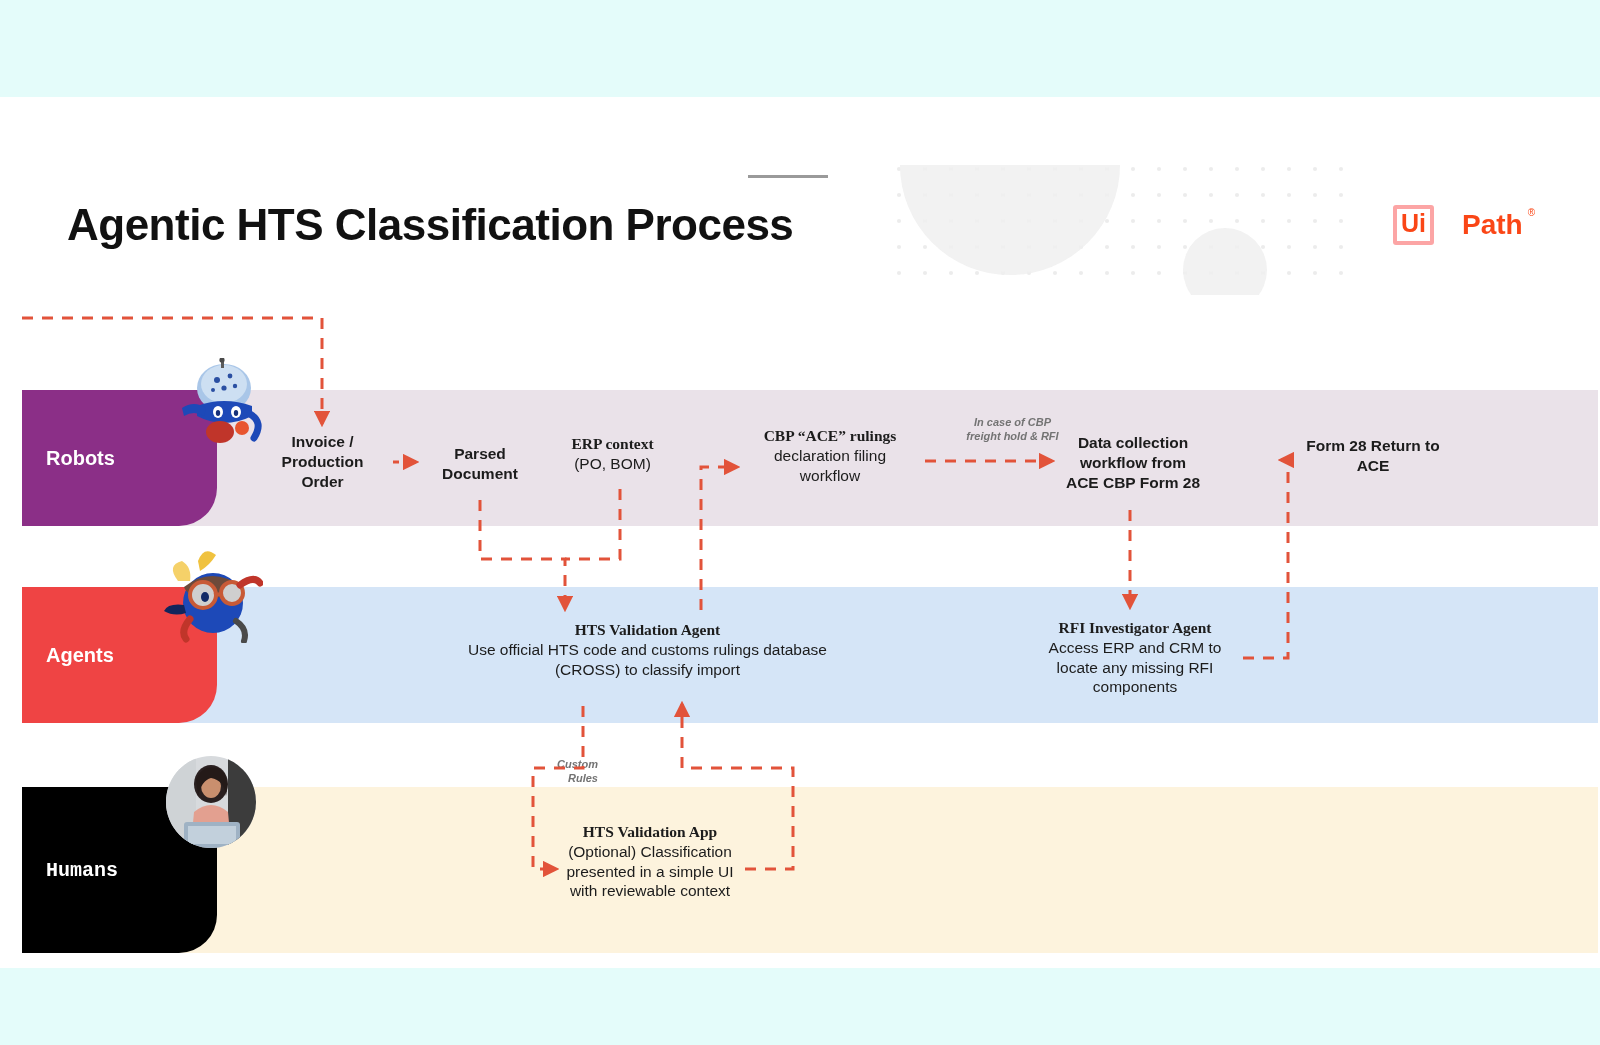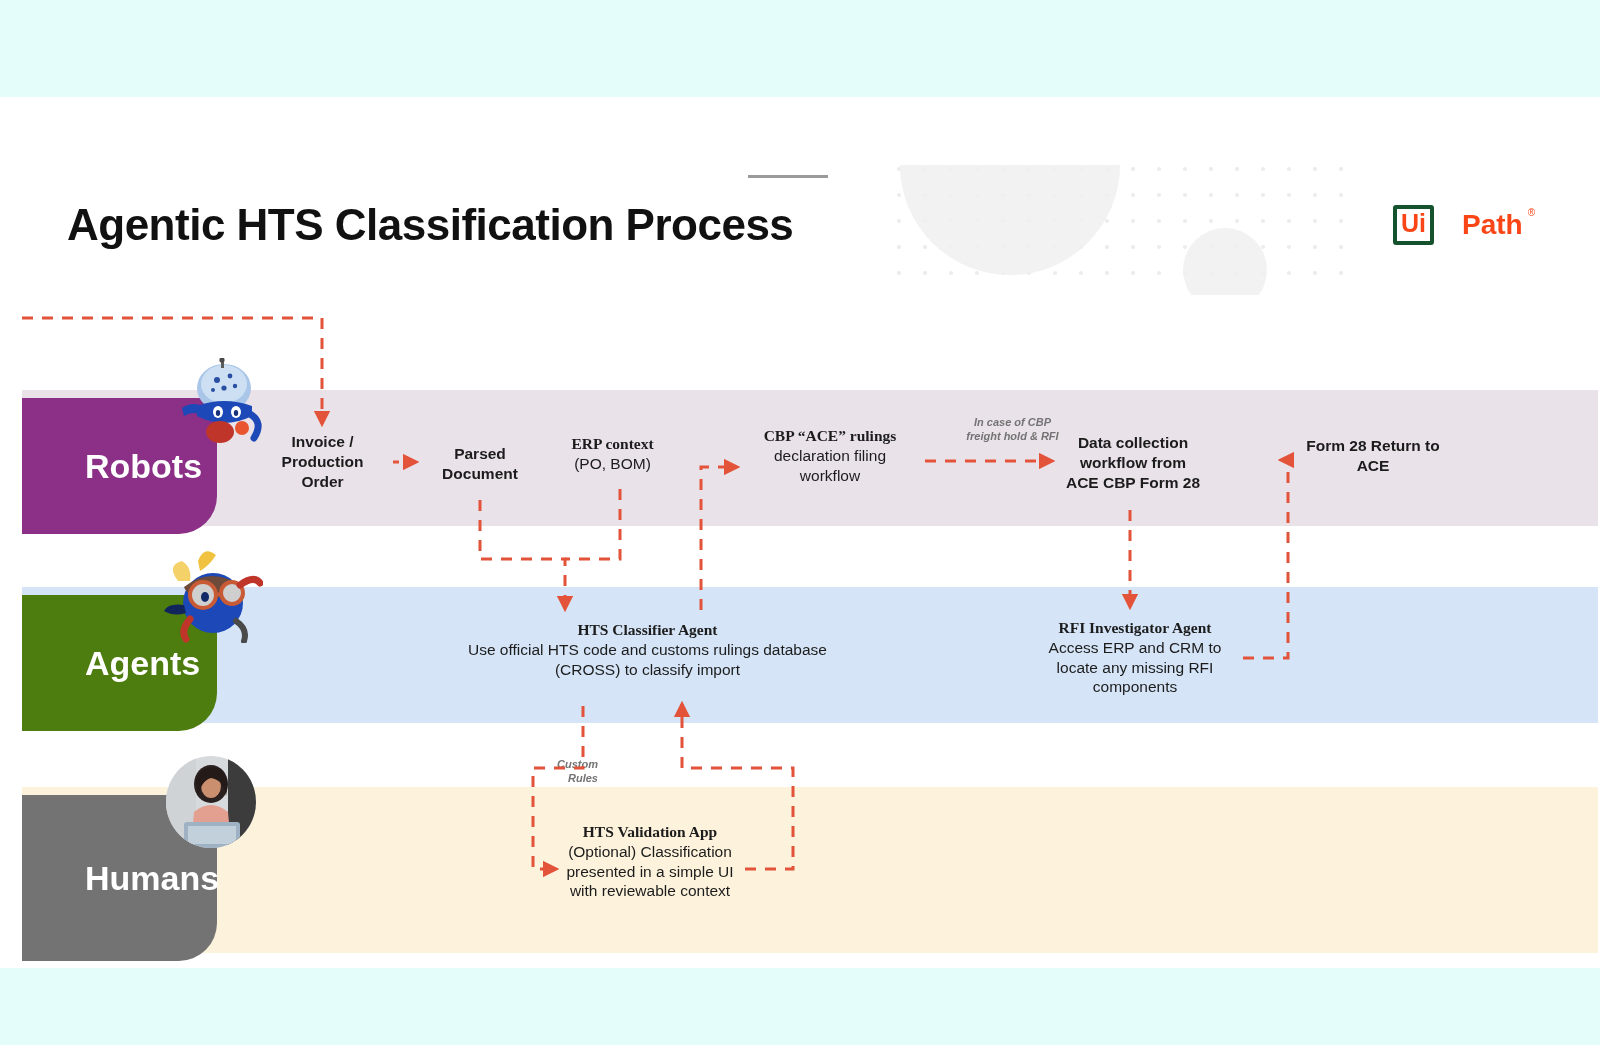--- a/index.html
+++ b/index.html
@@ -30,52 +30,52 @@
   }
   #dot-deco {
     position: absolute; left: 895px; top: 165px;
     width: 470px; height: 130px; opacity: 0.85;
   }
   #logo {
     position: absolute; left: 1393px; top: 205px;
     display: flex; align-items: center; gap: 5px;
   }
   #logo .logo-box {
-    border: 4px solid #14532d; color: #fa4616;
+    border: 4px solid #fca5a5; color: #fa4616;
     font-size: 25px; font-weight: 700; line-height: 1;
     padding: 2px 4px 5px 4px; border-radius: 3px;
   }
   #logo .logo-word {
     color: #fa4616; font-size: 28px; font-weight: 700; line-height: 1; margin-left: 23px;
   }
   #logo .logo-reg {
     color: #fa4616; font-size: 10px; align-self: flex-start; margin-top: 2px;
   }
 
   
   .lane { position: absolute; left: 22px; width: 1576px; }
   .lane-bg { position: absolute; inset: 0; }
   .lane-label {
-    position: absolute; left: 0; top: 8px; height: 100%; width: 195px;
-    display: flex; align-items: center; padding-left: 63px;
-    color: #ffffff; font-size: 34px; font-weight: 700;
+    position: absolute; left: 0; top: 0; height: 100%; width: 195px;
+    display: flex; align-items: center; padding-left: 24px;
+    color: #ffffff; font-size: 20px; font-weight: 700;
     border-bottom-right-radius: 38px;
   }
 
   #lane-robots  { top: 390px; height: 136px; }
   #lane-robots  .lane-bg    { background: #eae2e9; }
   #lane-robots  .lane-label { background: #8b2f87; }
 
   #lane-agents  { top: 587px; height: 136px; }
   #lane-agents  .lane-bg    { background: #d5e5f7; }
-  #lane-agents  .lane-label { background: #4d7c0f; }
+  #lane-agents  .lane-label { background: #ef4444; }
 
   #lane-humans  { top: 787px; height: 166px; }
   #lane-humans  .lane-bg    { background: #fdf3dd; }
-  #lane-humans  .lane-label { background: #737373; }
+  #lane-humans  .lane-label { background: #000000; font-family: Liberation Mono, monospace; }
 
   
   .mascot { position: absolute; }
   #mascot-robot { left: 172px; top: 358px; width: 95px; height: 88px; }
   #mascot-agent { left: 158px; top: 543px; width: 105px; height: 100px; }
   #mascot-human {
     left: 166px; top: 756px; width: 90px; height: 92px;
     border-radius: 50%; overflow: hidden;
   }
 
@@ -218,21 +218,21 @@
     <div>workflow from</div>
     <div>ACE CBP Form 28</div>
   </div>
 
   <div class="node all-bold" style="left:1292px; top:436px; width:162px;">
     <div>Form 28 Return to</div>
     <div>ACE</div>
   </div>
 
   <div class="node" style="left:440px; top:620px; width:415px;">
-    <div class="t-bold">HTS Classifier Agent</div>
+    <div class="t-bold">HTS Validation Agent</div>
     <div class="t-reg">Use official HTS code and customs rulings database</div>
     <div class="t-reg">(CROSS) to classify import</div>
   </div>
 
   <div class="node" style="left:1035px; top:618px; width:200px;">
     <div class="t-bold">RFI Investigator Agent</div>
     <div class="t-reg">Access ERP and CRM to</div>
     <div class="t-reg">locate any missing RFI</div>
     <div class="t-reg">components</div>
   </div>

